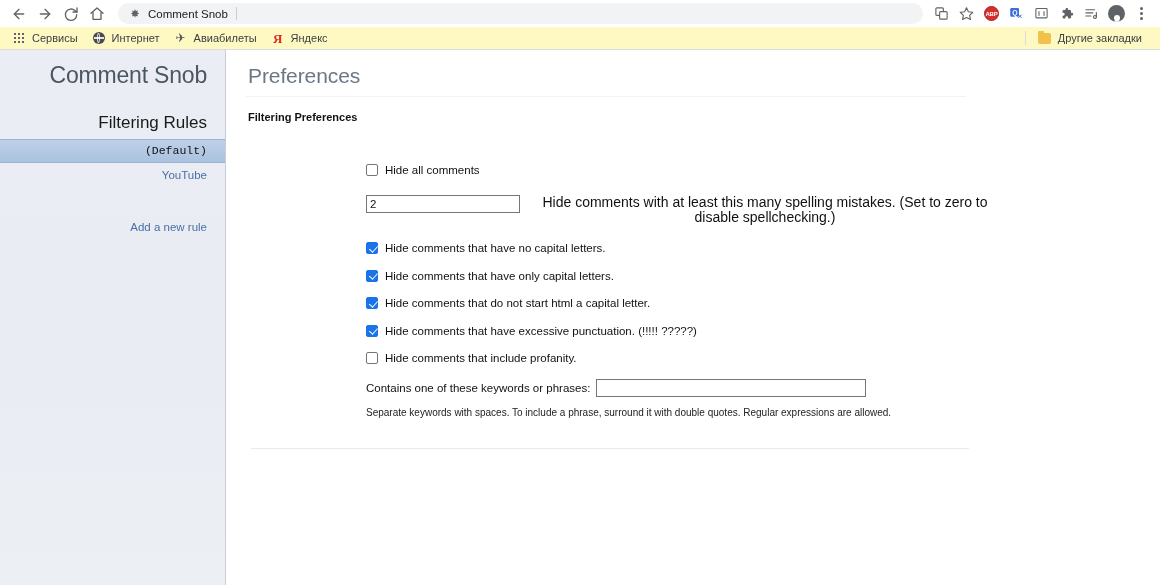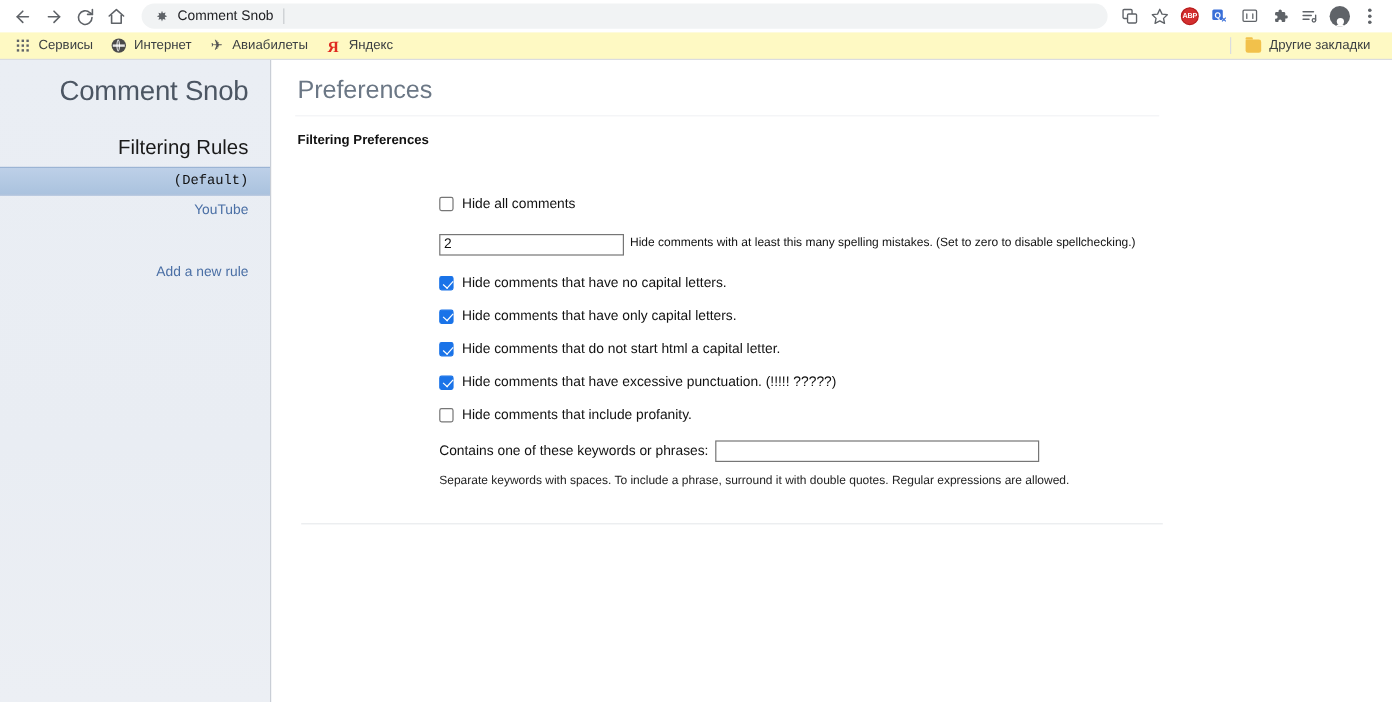--- a/index.html
+++ b/index.html
@@ -323,25 +323,26 @@
     border: 1px solid #767676;
     background: #fff;
     font-size: 11.5px;
     font-family: "Liberation Sans", sans-serif;
     color: #111;
     padding: 0 3px;
     line-height: 16px;
     border-radius: 0;
   }
   .spell-text {
-    font-size: 10px;
+    font-size: 14px;
     color: #111;
     line-height: 15px;
     margin-left: 5px;
     max-width: 480px;
+    text-align: center;
   }
 
   .kw-row {
     display: flex;
     align-items: center;
     margin-top: 4px;
     margin-bottom: 9px;
   }
   .kw-label {
     font-size: 11.5px;

